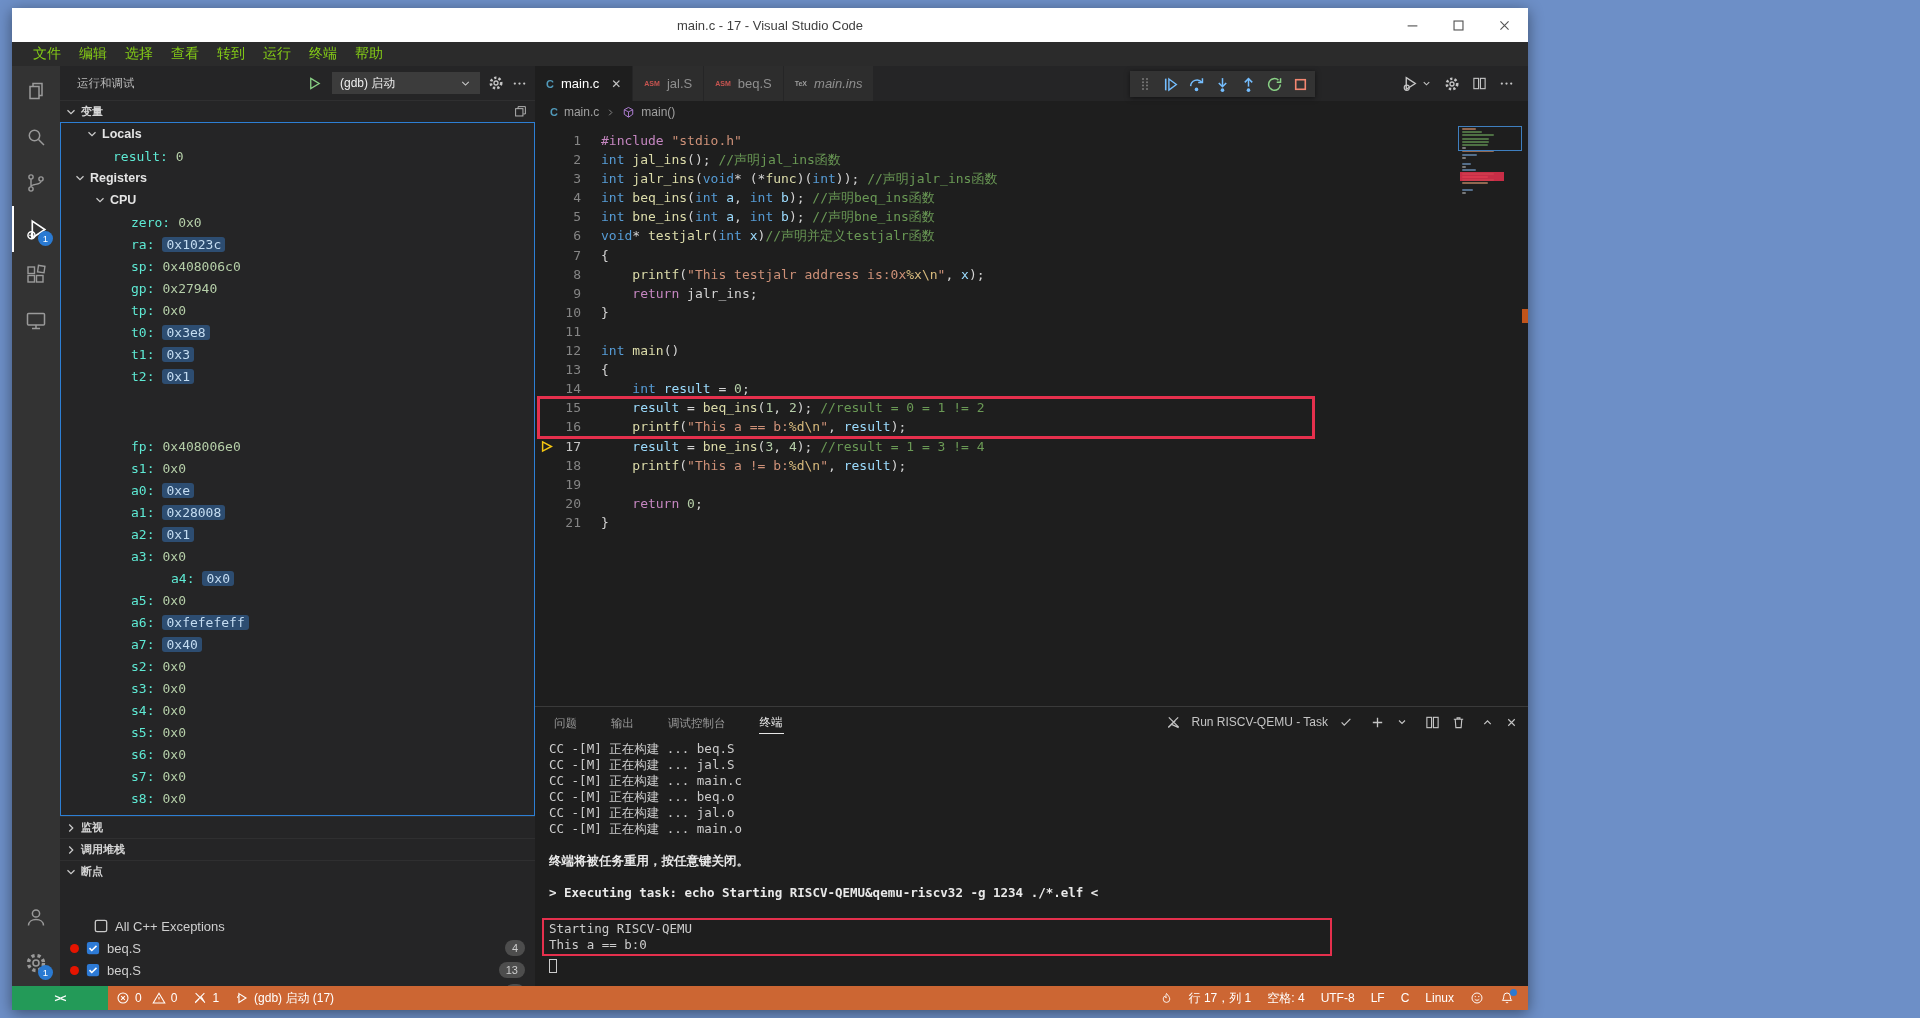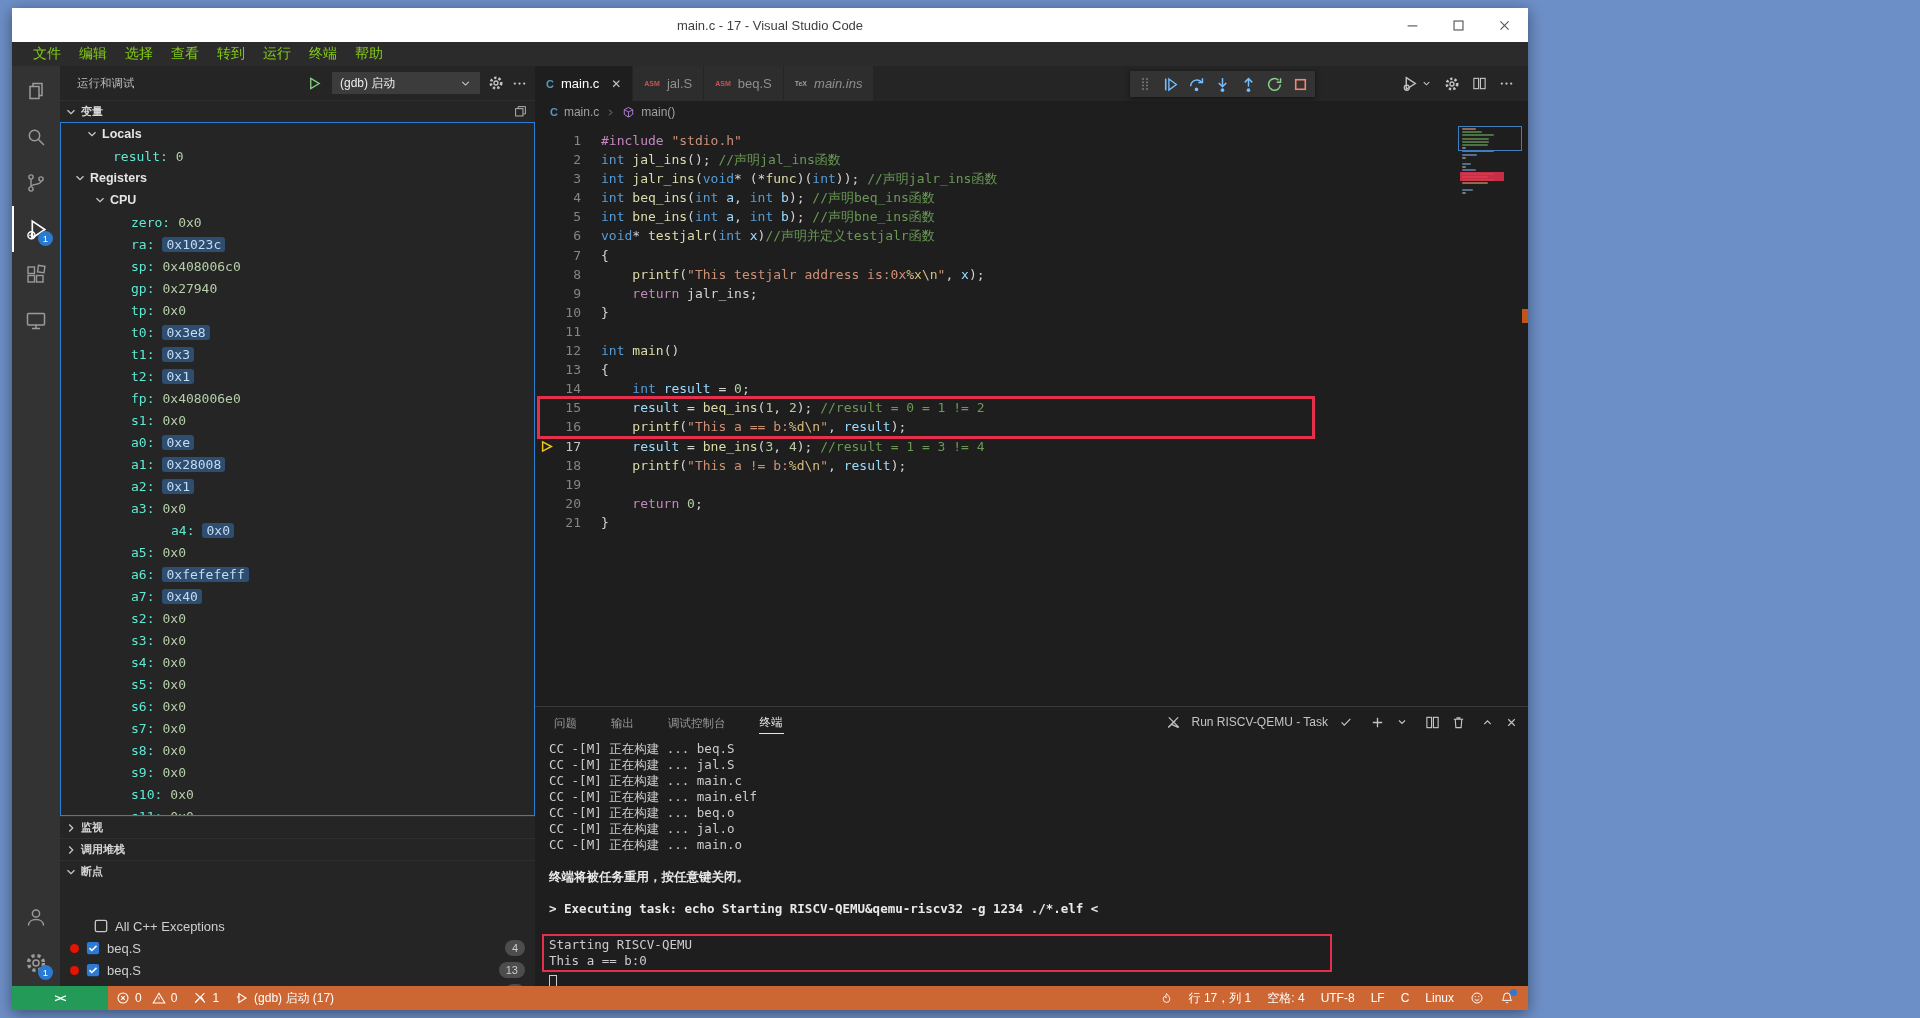--- a/index.html
+++ b/index.html
@@ -238,21 +238,21 @@
                 <path d="M4 6l4 4 4-4" fill="none" stroke="#cccccc" stroke-width="1.4"></path>
               </svg></span><span>CPU</span></div>
           <div class="trow" style="padding-left: 70px;"><span class="tname">zero:</span><span class="tval">0x0</span></div>
           <div class="trow" style="padding-left: 70px;"><span class="tname">ra:</span><span class="tval hl">0x1023c</span></div>
           <div class="trow" style="padding-left: 70px;"><span class="tname">sp:</span><span class="tval">0x408006c0</span></div>
           <div class="trow" style="padding-left: 70px;"><span class="tname">gp:</span><span class="tval">0x27940</span></div>
           <div class="trow" style="padding-left: 70px;"><span class="tname">tp:</span><span class="tval">0x0</span></div>
           <div class="trow" style="padding-left: 70px;"><span class="tname">t0:</span><span class="tval hl">0x3e8</span></div>
           <div class="trow" style="padding-left: 70px;"><span class="tname">t1:</span><span class="tval hl">0x3</span></div>
           <div class="trow" style="padding-left: 70px;"><span class="tname">t2:</span><span class="tval hl">0x1</span></div>
-          <div class="trow" style="padding-left: 70px;"><span class="tname">fp:</span><span class="tval">0x408006e0</span></div>
+          <div class="trow" style="padding-left: 70px; margin-top: 48px;"><span class="tname">fp:</span><span class="tval">0x408006e0</span></div>
           <div class="trow" style="padding-left: 70px;"><span class="tname">s1:</span><span class="tval">0x0</span></div>
           <div class="trow" style="padding-left: 70px;"><span class="tname">a0:</span><span class="tval hl">0xe</span></div>
           <div class="trow" style="padding-left: 70px;"><span class="tname">a1:</span><span class="tval hl">0x28008</span></div>
           <div class="trow" style="padding-left: 70px;"><span class="tname">a2:</span><span class="tval hl">0x1</span></div>
           <div class="trow" style="padding-left: 70px;"><span class="tname">a3:</span><span class="tval">0x0</span></div>
           <div class="trow" style="padding-left: 110px;"><span class="tname">a4:</span><span class="tval hl">0x0</span></div>
           <div class="trow" style="padding-left: 70px;"><span class="tname">a5:</span><span class="tval">0x0</span></div>
           <div class="trow" style="padding-left: 70px;"><span class="tname">a6:</span><span class="tval hl">0xfefefeff</span></div>
           <div class="trow" style="padding-left: 70px;"><span class="tname">a7:</span><span class="tval hl">0x40</span></div>
           <div class="trow" style="padding-left: 70px;"><span class="tname">s2:</span><span class="tval">0x0</span></div>
@@ -568,21 +568,20 @@
                 <svg width="13" height="13" viewBox="0 0 16 16">
                   <path d="M4 4l8 8M12 4l-8 8" stroke="#c5c5c5" stroke-width="1.4"></path>
                 </svg>
               </span>
           </div>
         </div>
         <div class="term" id="term">
             <div class="tl">CC -[M] 正在构建 ... beq.S</div>
             <div class="tl">CC -[M] 正在构建 ... jal.S</div>
             <div class="tl">CC -[M] 正在构建 ... main.c</div>
-            <div class="tl">CC -[M] 正在构建 ... main.elf</div>
             <div class="tl">CC -[M] 正在构建 ... beq.o</div>
             <div class="tl">CC -[M] 正在构建 ... jal.o</div>
             <div class="tl">CC -[M] 正在构建 ... main.o</div>
             <div class="tl">&nbsp;</div>
             <div class="tl strong">终端将被任务重用，按任意键关闭。</div>
             <div class="tl">&nbsp;</div>
             <div class="tl strong">&gt; Executing task: echo Starting RISCV-QEMU&amp;qemu-riscv32 -g 1234 ./*.elf &lt;</div>
             <div class="tl">&nbsp;</div>
             <div class="term-box">
               <div class="tl">Starting RISCV-QEMU</div>

